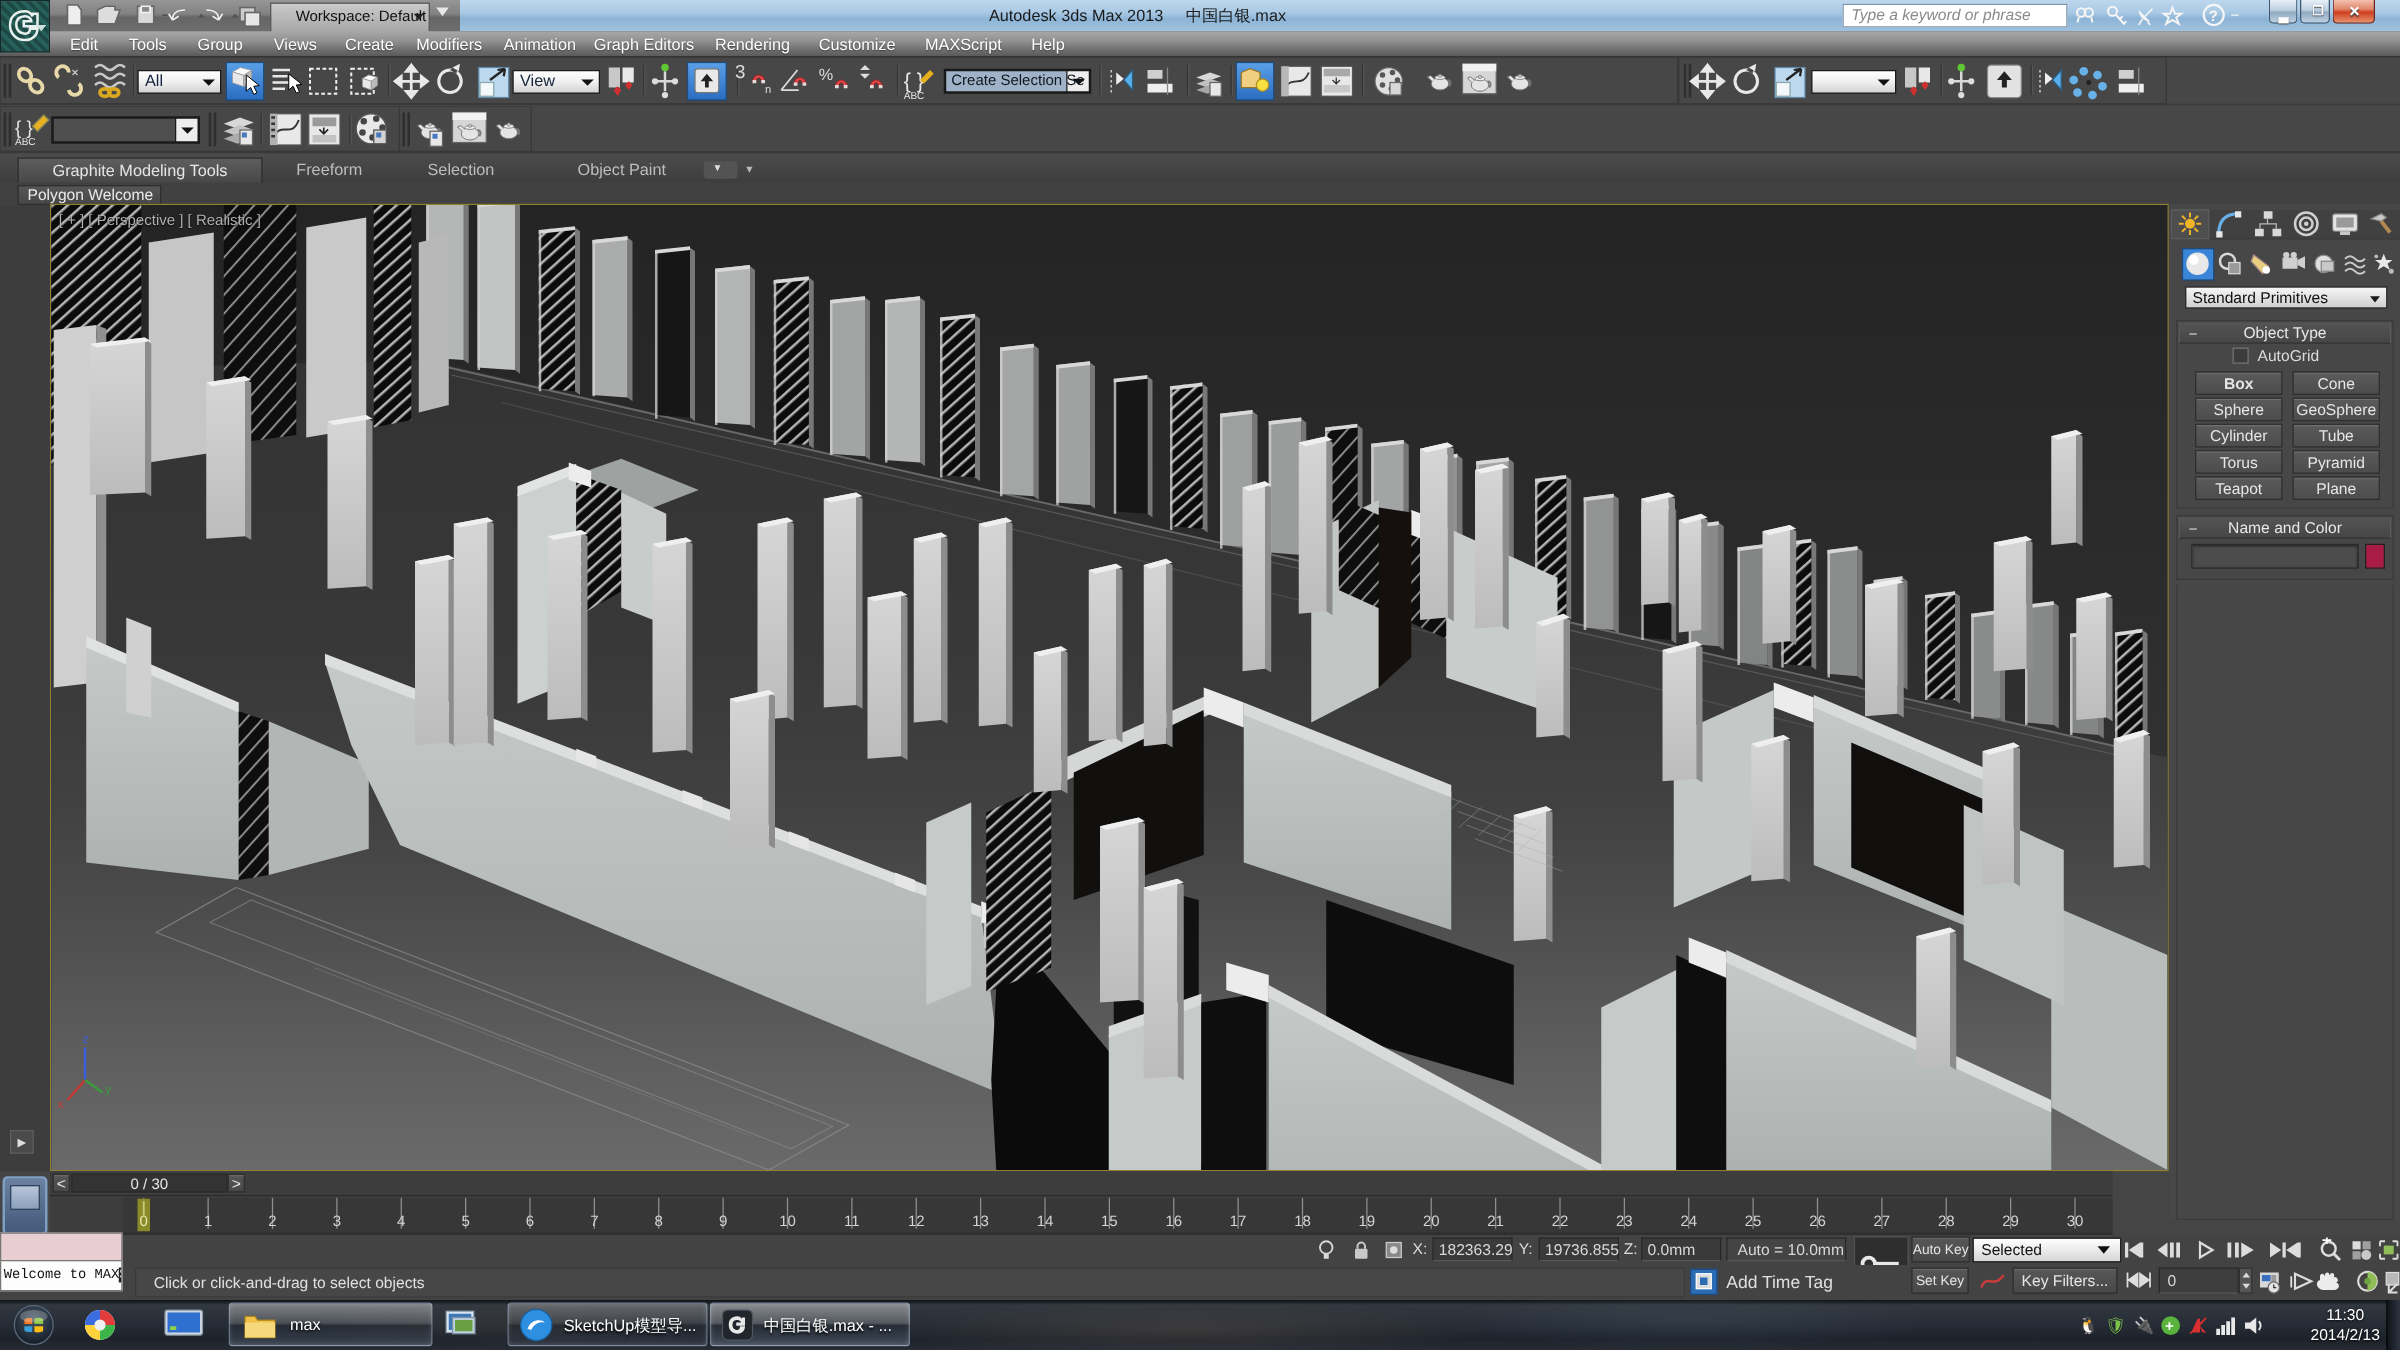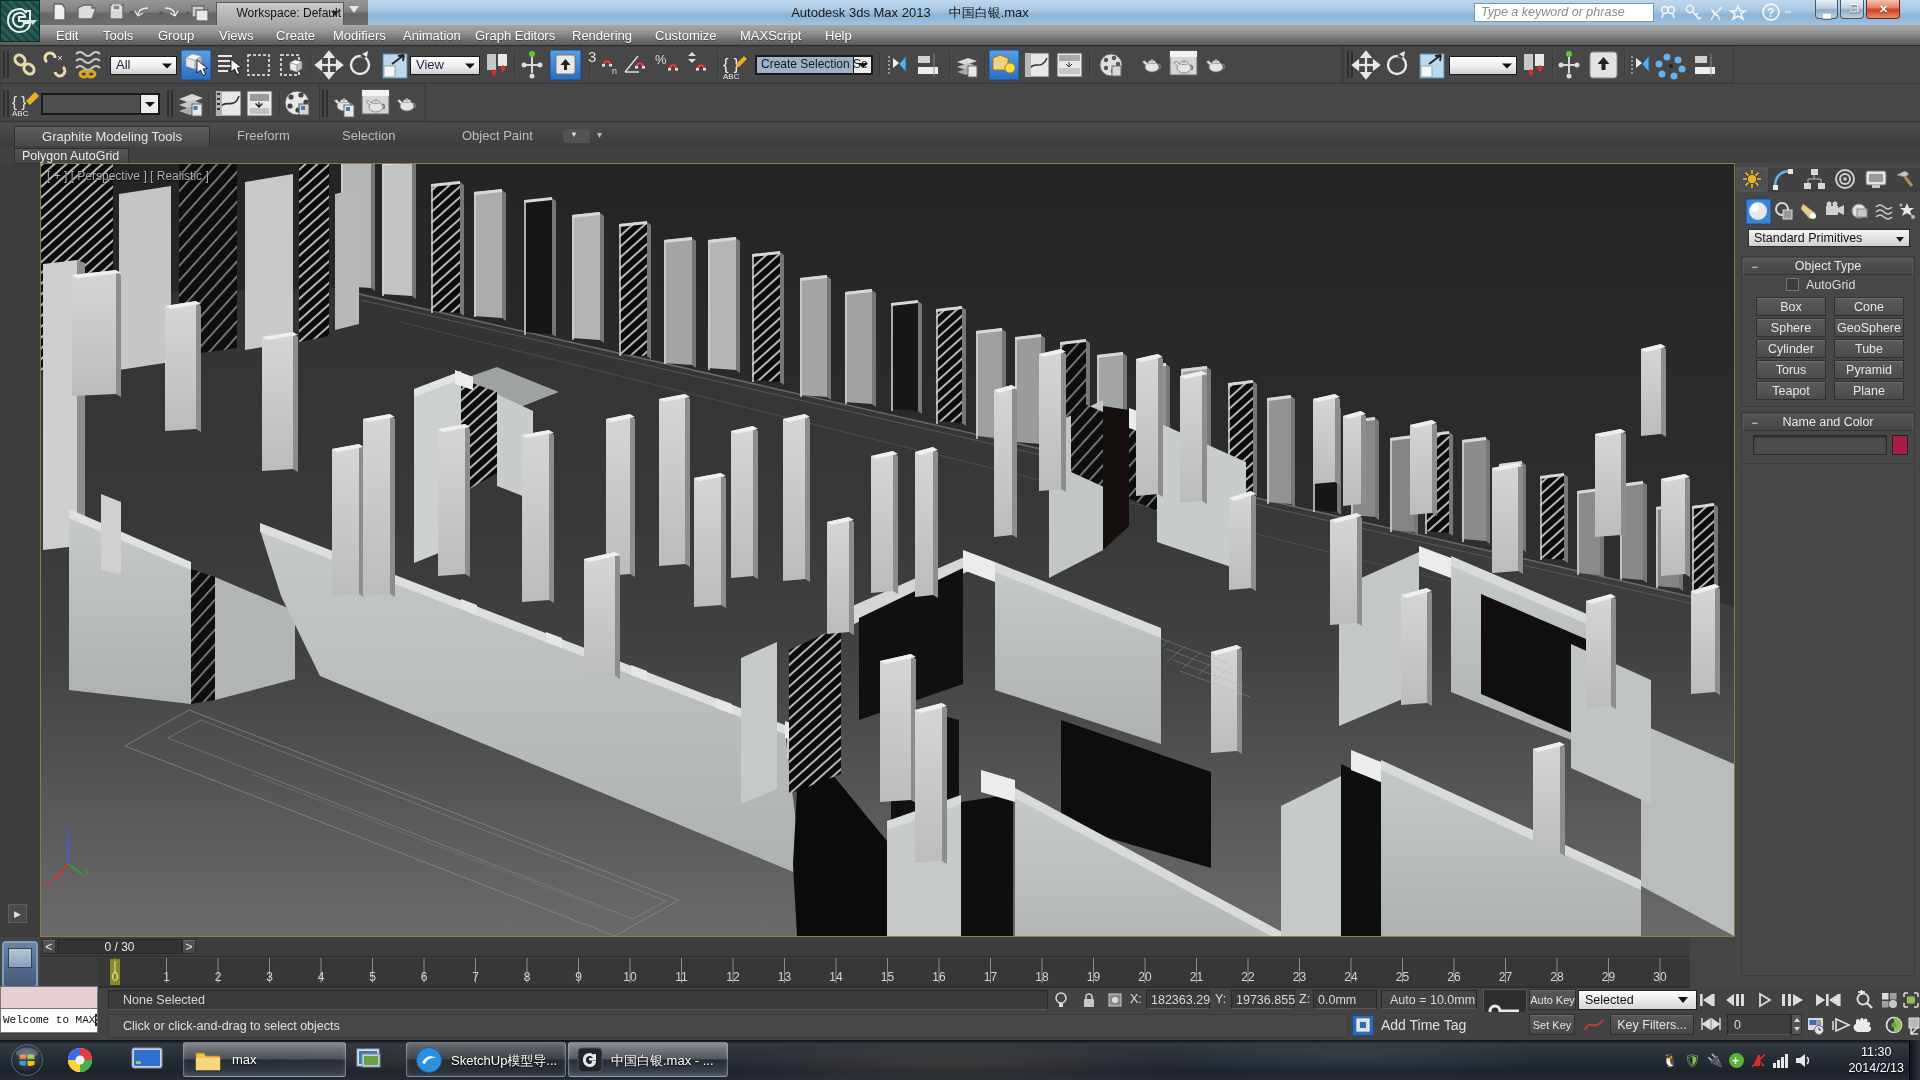--- a/index.html
+++ b/index.html
@@ -499,21 +499,21 @@
         </g>
 </svg></div>
 
   <div class="abs" id="ribbon">
     <div class="abs" id="ribrow1"></div>
     <div class="abs" id="rtab-active">Graphite Modeling Tools</div>
     <span class="rtab" style="left:237px">Freeform</span>
     <span class="rtab" style="left:342px">Selection</span>
     <span class="rtab" style="left:462px">Object Paint</span>
     <div class="abs" id="ribdrop"></div>
-    <div class="abs" id="rtab-poly">Polygon AutoGrid</div>
+    <div class="abs" id="rtab-poly">Polygon Welcome</div>
   </div>
 
   <div class="abs" id="vpwrap">
     <div class="abs" id="vplabel">[ + ] [ Perspective ] [ Realistic ]</div>
     <svg id="scene" width="1693" height="772" viewBox="0 0 1693 772">
 <defs>
 <linearGradient id="bgg" x1="0" y1="0" x2="0" y2="1">
 <stop offset="0" stop-color="#242424"></stop>
             <stop offset="0.4" stop-color="#2c2c2c"></stop>
 <stop offset="0.75" stop-color="#363636"></stop>
@@ -952,21 +952,21 @@
           <path d="M0 -8 l2 5 5 0 -4 3 2 5 -5 -3 -5 3 2 -5 -4 -3 5 0 Z"></path>
           <circle cx="6" cy="6" r="2" fill="#bbb"></circle>
           <circle cx="-6" cy="-6" r="1.5" fill="#bbb"></circle>
         </g>
 </svg>
     <div class="abs" id="cp-dd">Standard Primitives</div>
     <div class="rollout" style="top:93px;height:151px;">
       <div class="rohead"><span class="rominus">−</span>Object Type</div>
       <div class="abs" style="left:44px;top:21px;width:13px;height:13px;background:#3c3c3c;border:1px solid #777;"></div>
       <div class="abs" style="left:64px;top:21px;font-size:12.5px;">AutoGrid</div>
-      <div class="cpbtn" style="left:14px;top:40px;">Box</div>
+      <div class="cpbtn" style="left:14px;top:40px;font-weight:bold;">Box</div>
         <div class="cpbtn" style="left:92px;top:40px;">Cone</div>
       <div class="cpbtn" style="left:14px;top:61px;">Sphere</div>
         <div class="cpbtn" style="left:92px;top:61px;">GeoSphere</div>
       <div class="cpbtn" style="left:14px;top:82px;">Cylinder</div>
         <div class="cpbtn" style="left:92px;top:82px;">Tube</div>
       <div class="cpbtn" style="left:14px;top:103px;">Torus</div>
         <div class="cpbtn" style="left:92px;top:103px;">Pyramid</div>
       <div class="cpbtn" style="left:14px;top:124px;">Teapot</div>
         <div class="cpbtn" style="left:92px;top:124px;">Plane</div>
     </div>
@@ -1048,21 +1048,20 @@
 <text x="1465.5" y="23" font-size="12" fill="#d4d4d4" text-anchor="middle">27</text>
 <text x="1517.0" y="23" font-size="12" fill="#d4d4d4" text-anchor="middle">28</text>
 <text x="1568.5" y="23" font-size="12" fill="#d4d4d4" text-anchor="middle">29</text>
 <text x="1620.0" y="23" font-size="12" fill="#d4d4d4" text-anchor="middle">30</text>
 <rect x="70" y="1" width="10" height="26" fill="#8a8a28"></rect>
         <line x1="75" y1="3" x2="75" y2="14" stroke="#c8c87a" stroke-width="1.5"></line>
 <text x="75" y="23" font-size="12" fill="#e8e8b0" text-anchor="middle">0</text>
 </svg></div>
 
   <div class="abs" id="statusA">
-    <div class="sunken" style="left:108px;top:2px;width:940px;height:20px;padding:2px 0 0 14px;">None Selected</div>
     <svg class="abs" style="left:1053px;top:3px" width="16" height="19">
         <circle cx="8" cy="7" r="5" fill="none" stroke="#d8d8d8" stroke-width="1.5"></circle>
         <rect x="6" y="12" width="4" height="4" fill="#d8d8d8"></rect>
       </svg>
     <svg class="abs" style="left:1081px;top:3px" width="16" height="19">
         <rect x="3" y="8" width="10" height="8" rx="1" fill="#c8c8c8"></rect>
         <path d="M5 8 V6 a3 3 0 0 1 6 0 V8" fill="none" stroke="#c8c8c8" stroke-width="1.6"></path>
       </svg>
     <svg class="abs" style="left:1106px;top:3px" width="20" height="18">
         <rect x="3" y="3" width="12" height="12" fill="#888" stroke="#ccc"></rect>

